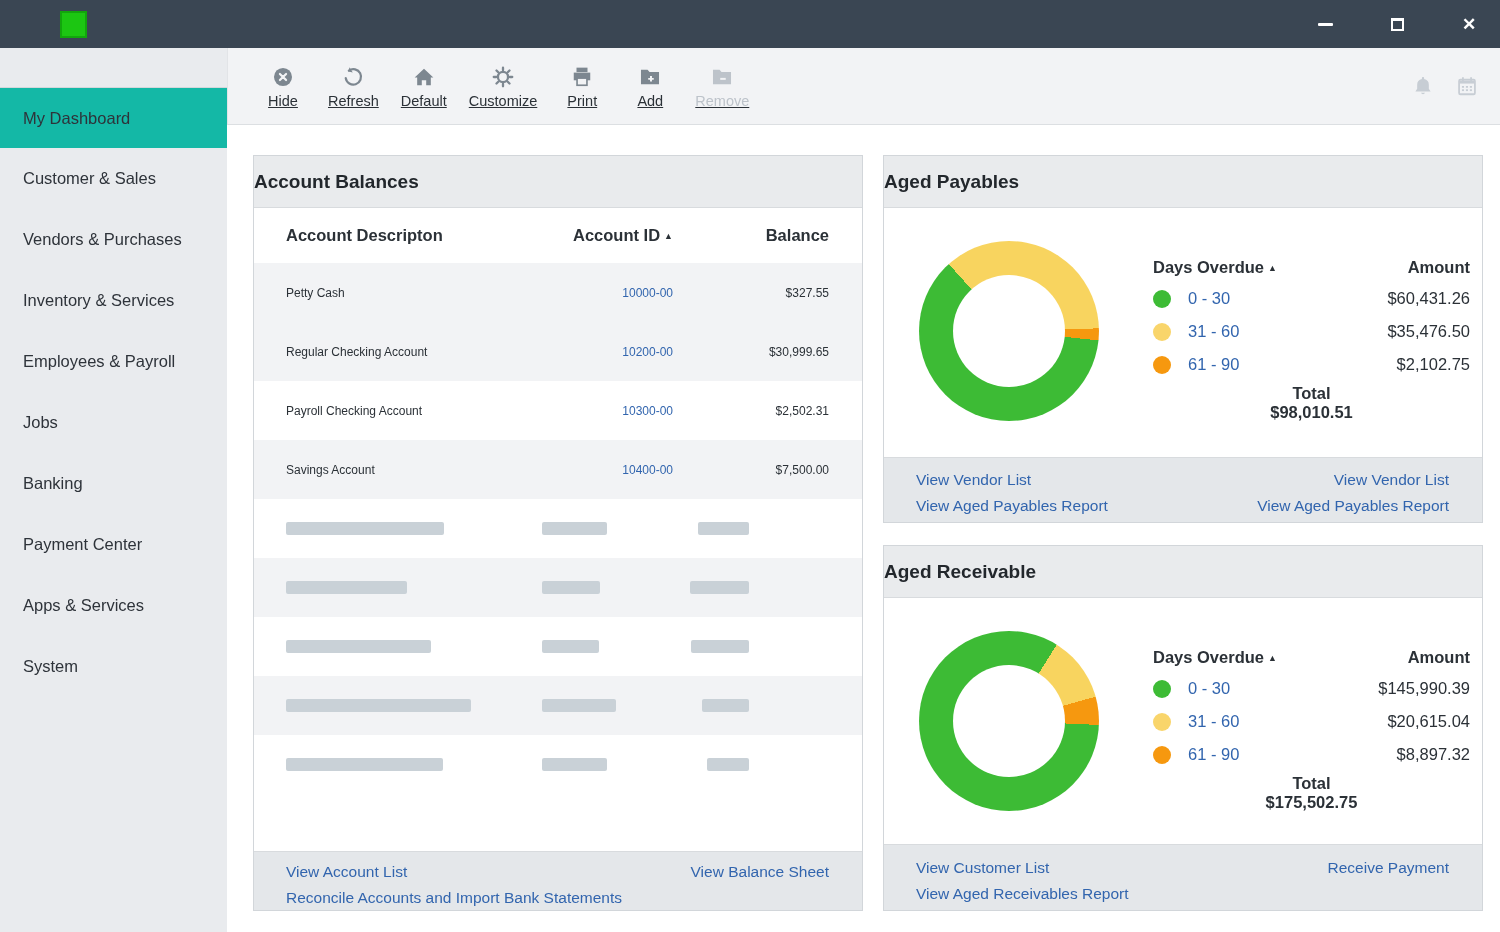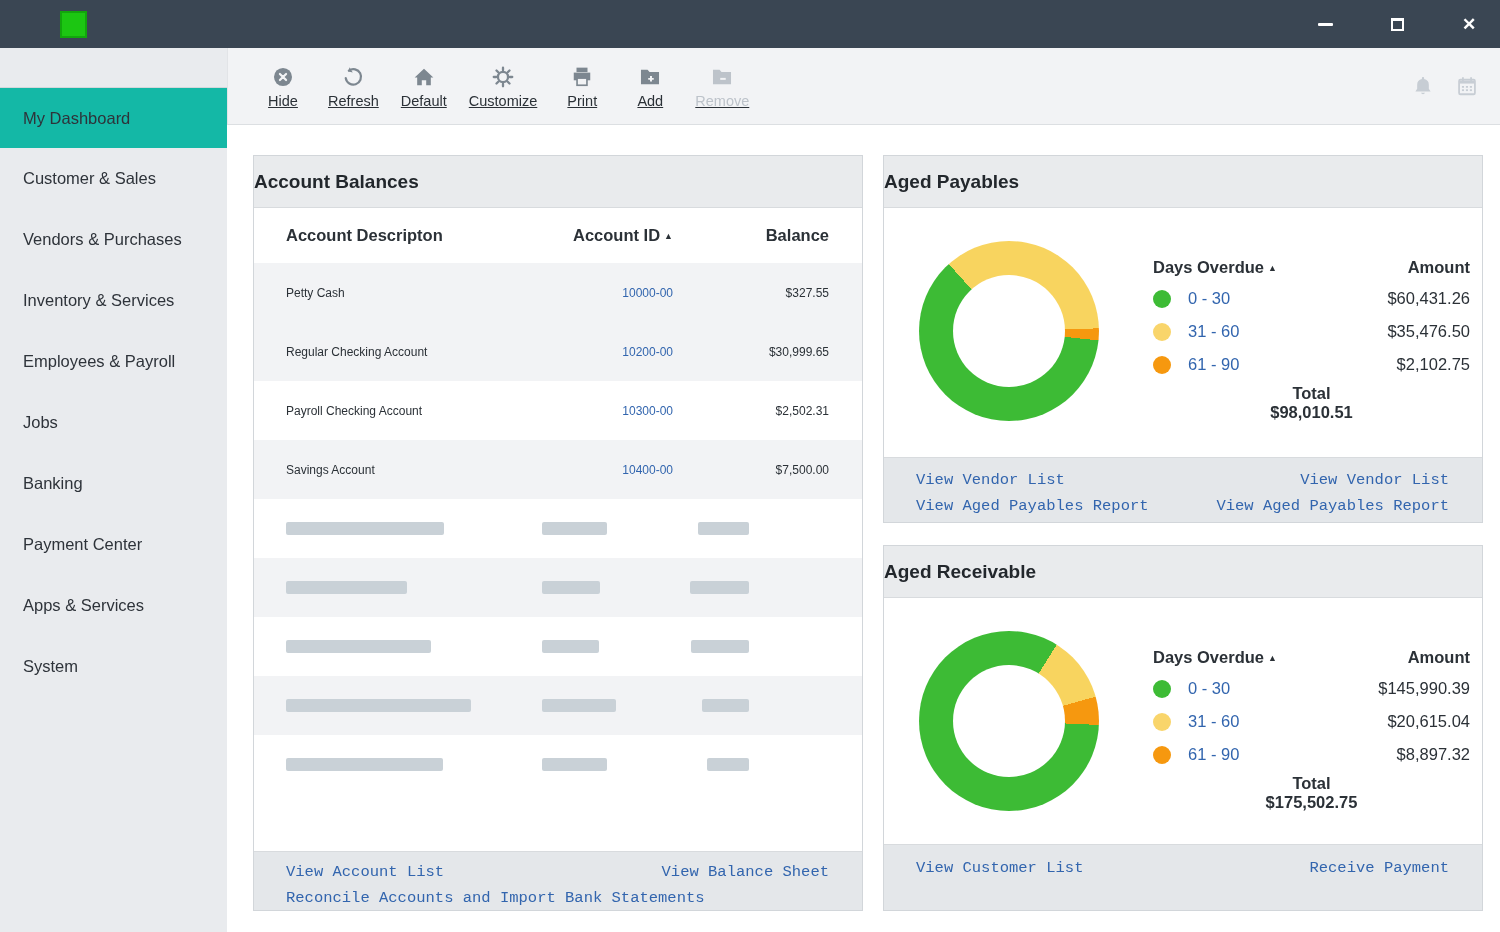--- a/index.html
+++ b/index.html
@@ -31,21 +31,21 @@
   .toolbtn.disabled { color:#bdc3ca; cursor:default; }
   .toolbtn.disabled .tlabel { color:#bdc3ca; }
   .toolbar-right { margin-left:auto; display:flex; align-items:center; gap:22px; padding-right:22px; color:#c7cdd4; }
   .icon22 { width:22px; height:22px; display:block; }
 
   
   .panel { position:absolute; background:#fff; border:1px solid #d2d6da; }
   .panel-title { height:52px; background:#e9ebed; border-bottom:1px solid #d8dbde; display:flex; align-items:center;
                  font-size:19px; font-weight:bold; color:#22272c; }
   .panel-footer { position:absolute; left:0; right:0; bottom:0; background:#e4e7ea; border-top:1px solid #d8dbde;
-                  padding:7px 33px 0 32px;font-family:Liberation Mono, monospace; }
+                  padding:7px 33px 0 32px; }
   .flink-row { display:flex; justify-content:space-between; line-height:26px; }
   a.link { color:#3265ae; text-decoration:none; font-size:15.5px; cursor:pointer; }
 
   
   #panel-balances { left:253px; top:155px; width:610px; height:756px; }
   .trow, .thead { display:grid; grid-template-columns:1fr 150px 156px; padding:0 33px 0 32px; align-items:center; }
   .thead { height:55px; font-weight:bold; font-size:16.5px; }
   .trow { height:59px; font-size:12px; position:relative; }
   .trow.stripe { background:#f2f3f5; }
   .td.num, .th.num { text-align:right; }
@@ -352,14 +352,17 @@
       <span>Total</span>
       <span>$175,502.75</span>
     </div>
   </div>
 
   <div class="panel-footer" style="height:66px;padding-top:10px;">
     <div class="flink-row">
       <a class="link">View Customer List</a>
       <a class="link">Receive Payment</a>
     </div>
+    <div class="flink-row">
+      <a class="link">View Aged Receivables Report</a>
+    </div>
   </div>
 </div>
 
 </body></html>

